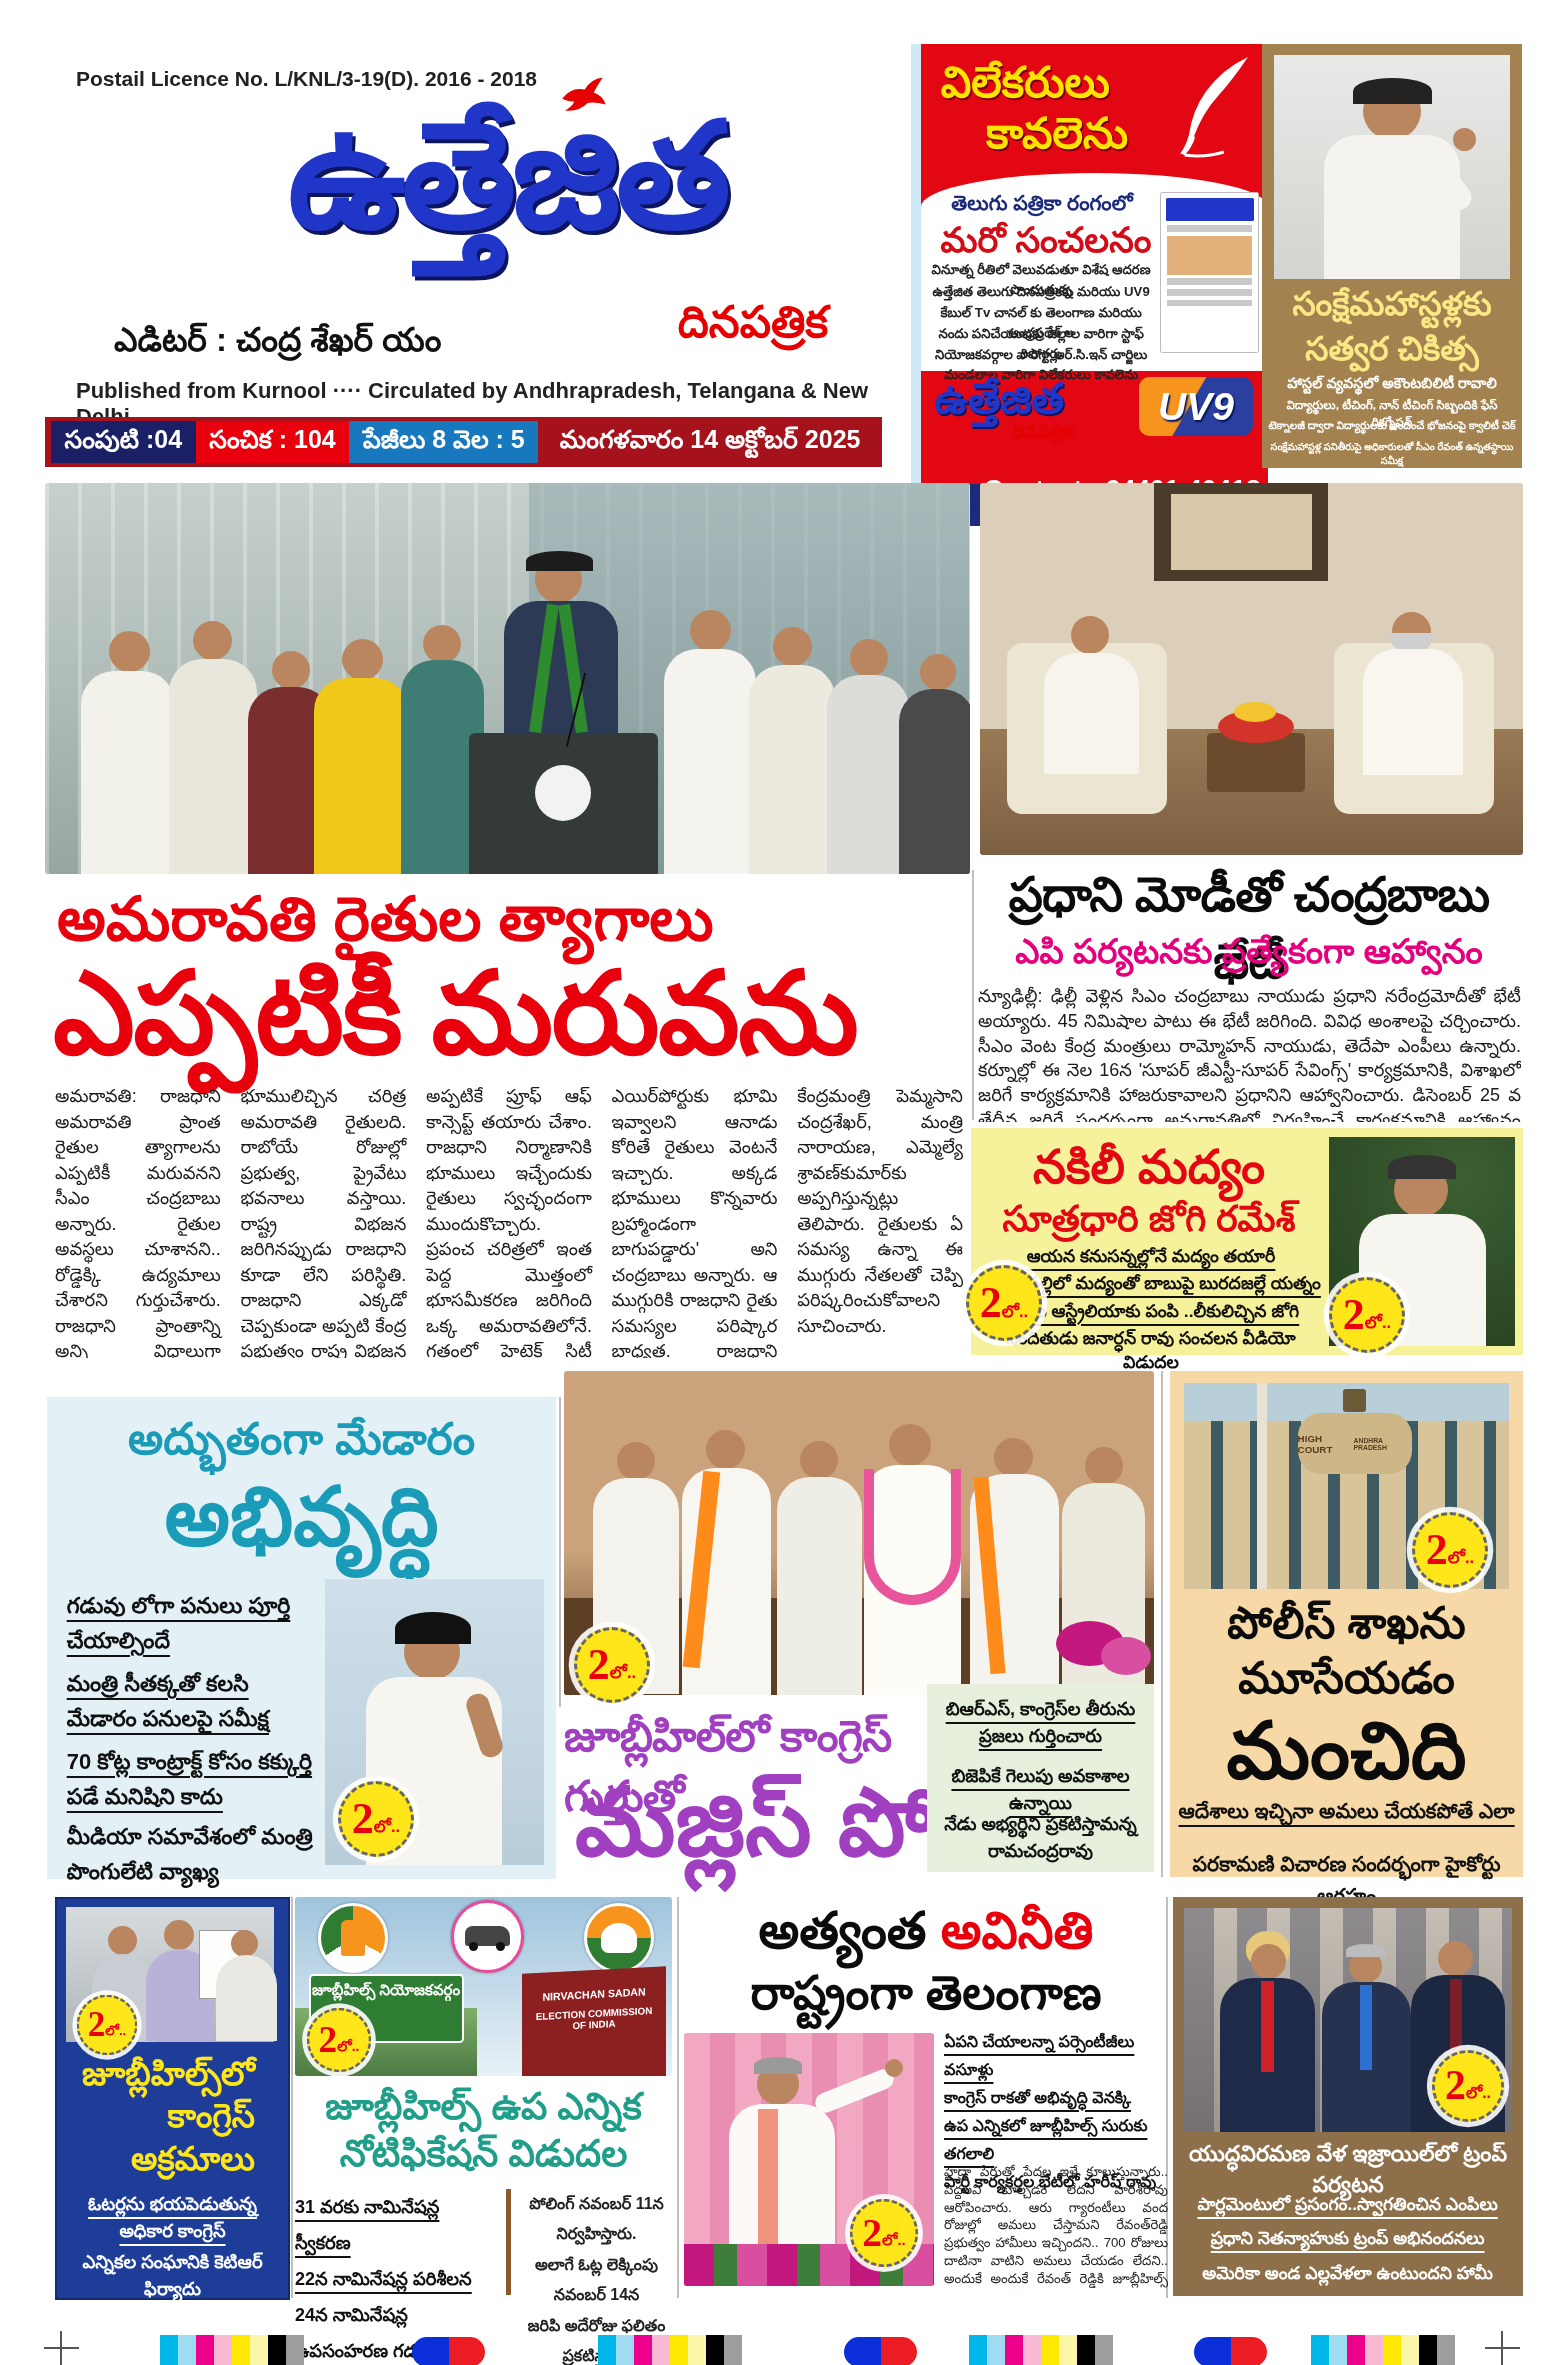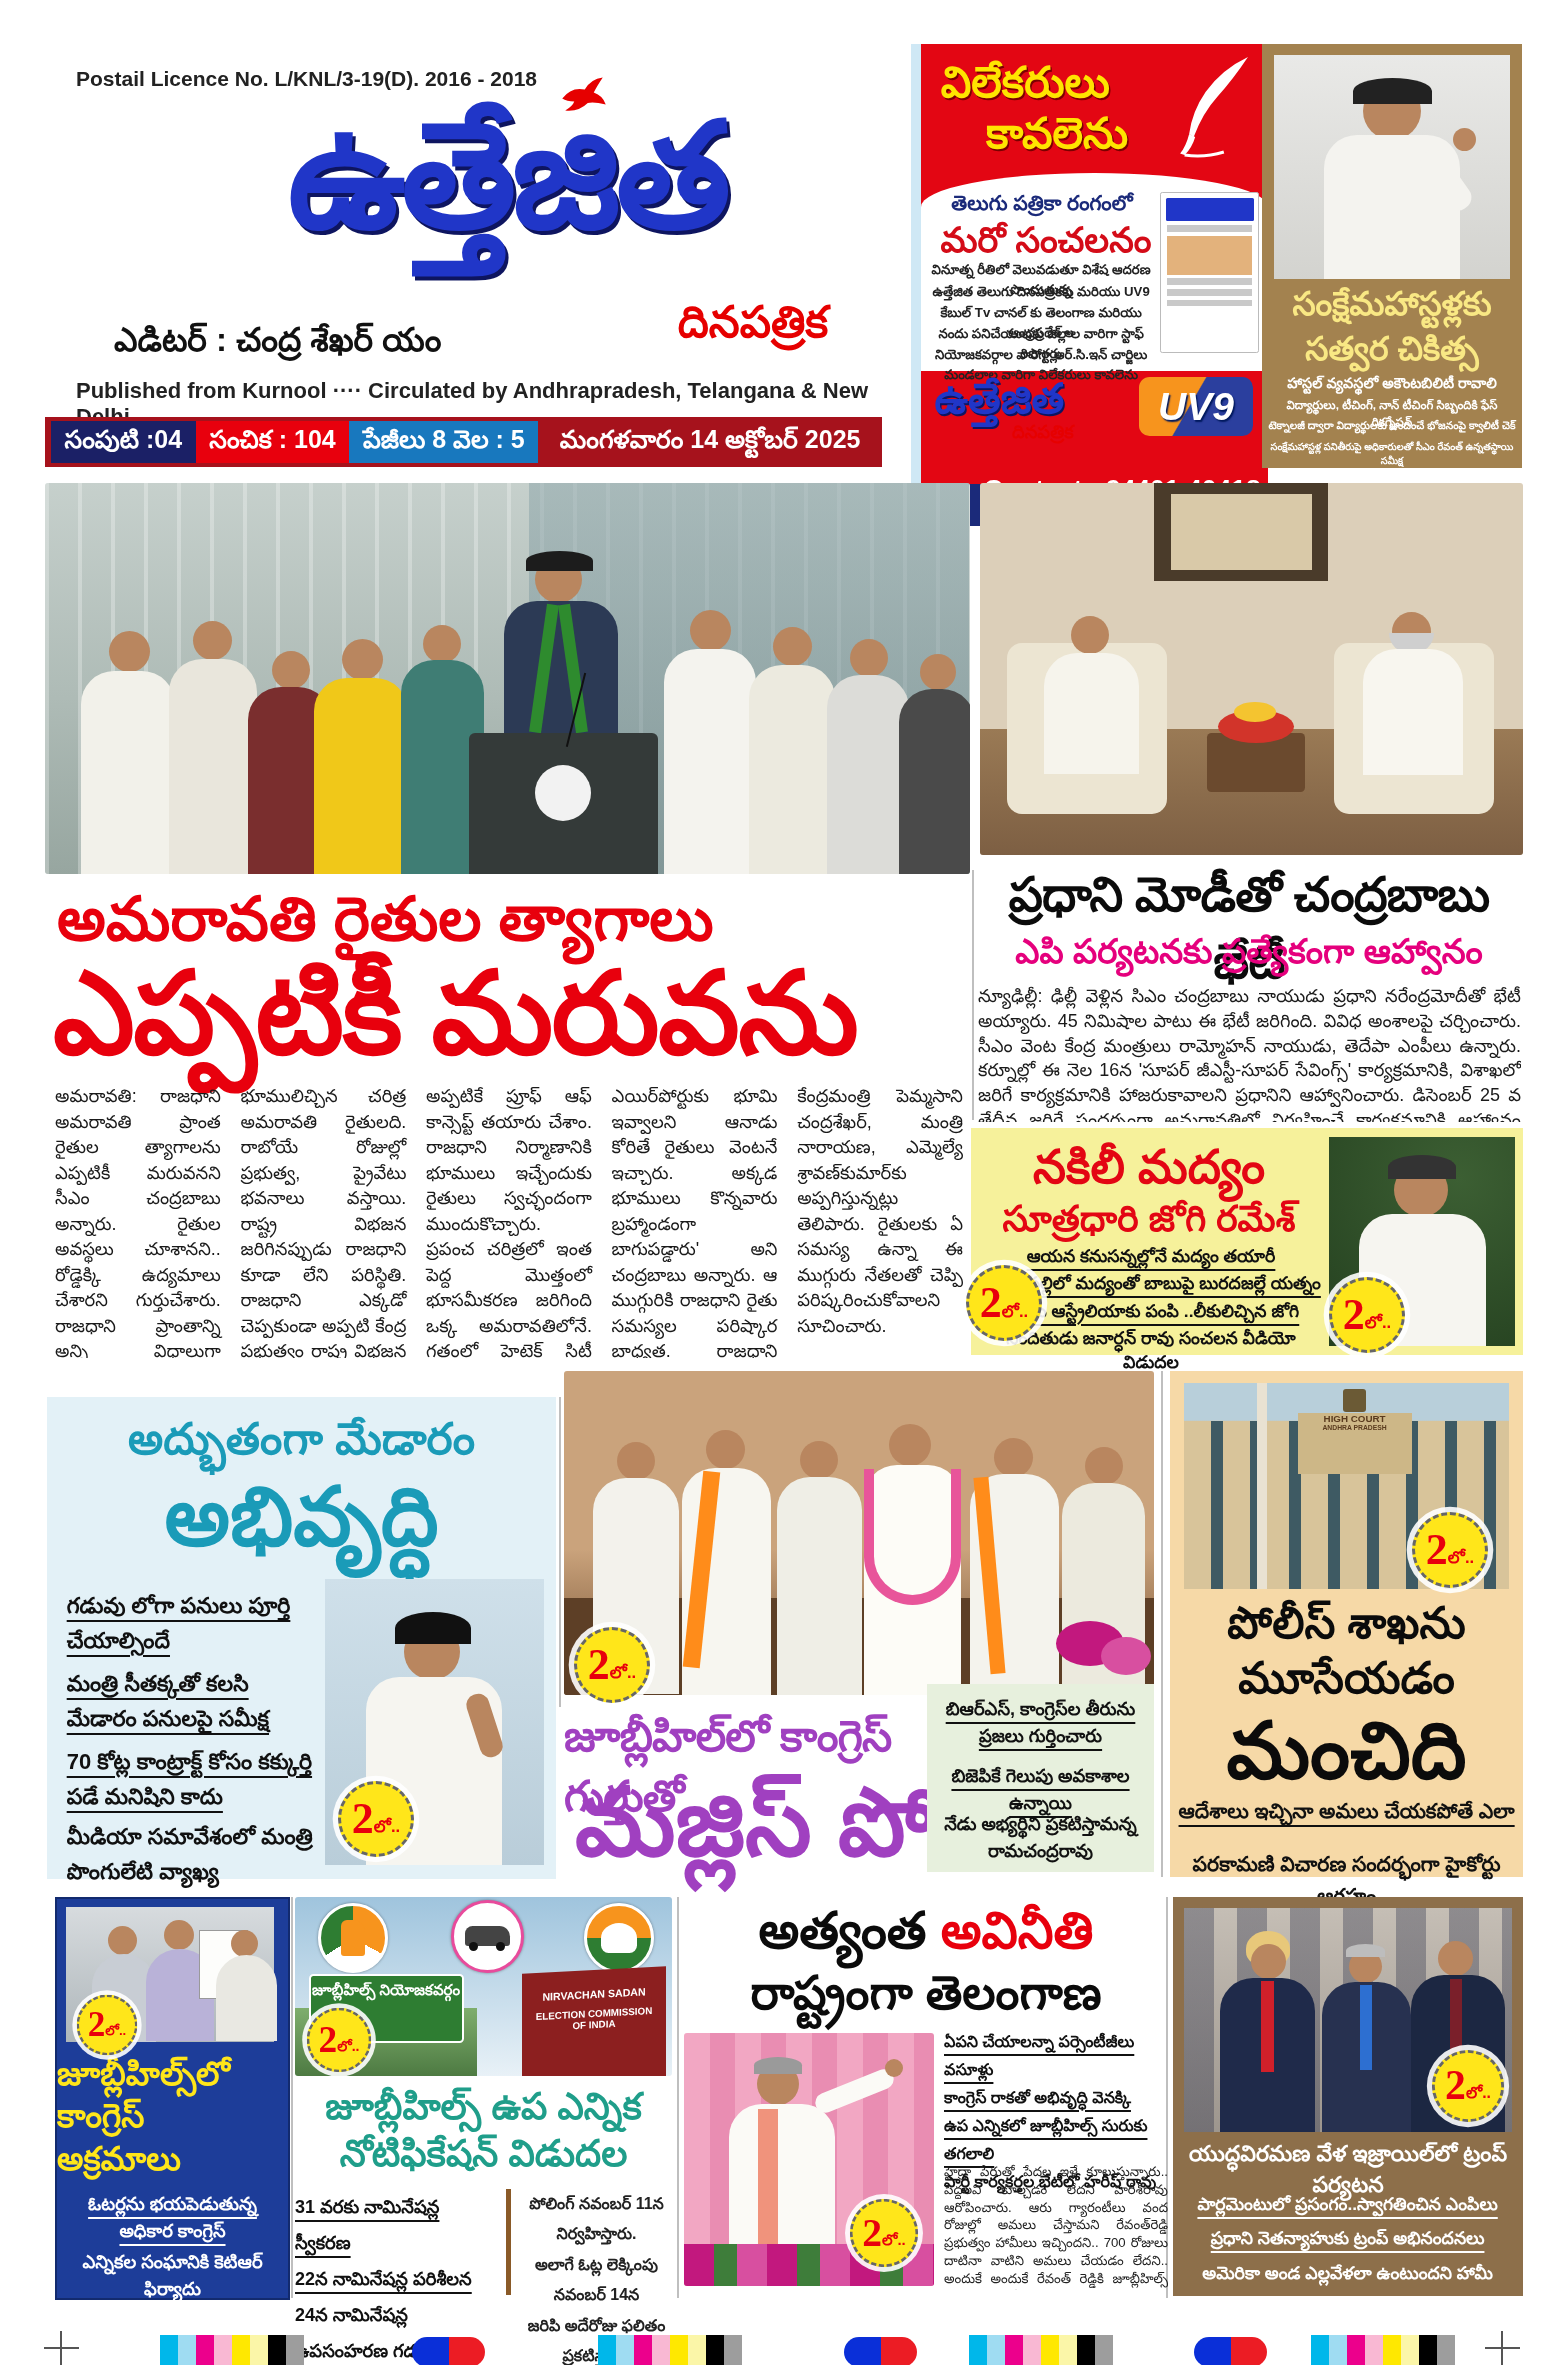--- a/index.html
+++ b/index.html
@@ -91,21 +91,21 @@
   
   #pbox{left:1170px;top:1371px;width:353px;height:506px;background:#f6d9a7;}
   #pbox .photo{position:absolute;left:13.6px;top:12px;width:325px;height:206px;background:linear-gradient(180deg,#b8cfda 18%,#d8c49a 19%,#c9b183 100%);}
   #pbox .t1{position:absolute;left:0;top:227px;width:353px;text-align:center;font-size:44px;font-weight:bold;color:#0b0b0b;}
   #pbox .t2{position:absolute;left:0;top:282px;width:353px;text-align:center;font-size:44px;font-weight:bold;color:#0b0b0b;}
   #pbox .t3{position:absolute;left:0;top:334px;width:353px;text-align:center;font-size:79px;font-weight:bold;color:#0b0b0b;}
   #pbox .b{position:absolute;left:7.6px;width:338px;text-align:center;font-size:20.4px;font-weight:bold;color:#111;line-height:1.55;}
   
   #kbox{left:55px;top:1897px;width:231px;height:399px;background:#1d3d99;border:2.3px solid #122a6e;}
   #kbox .photo{position:absolute;left:9px;top:7.6px;width:208px;height:135px;background:linear-gradient(180deg,#d7dbde,#aeb6ba);}
-  #kbox .t{position:absolute;left:0;width:198px;text-align:left;font-size:33px;font-weight:bold;color:#ffe61a;}
+  #kbox .t{position:absolute;left:0;width:198px;text-align:right;font-size:33px;font-weight:bold;color:#ffe61a;}
   #kbox .b{position:absolute;left:6px;width:219px;text-align:center;font-size:18px;font-weight:bold;color:#fff;line-height:1.5;}
   
   #nphoto{left:295px;top:1897px;width:377px;height:179px;background:linear-gradient(180deg,#9fc4dd,#e8f1f7);}
   #notifH1{left:295px;top:2086px;width:377px;text-align:center;font-size:37px;font-weight:bold;color:#1f9e8a;}
   #notifH2{left:295px;top:2133px;width:377px;text-align:center;font-size:37px;font-weight:bold;color:#1f9e8a;}
   #notifL{left:295px;top:2189px;width:203px;font-size:18px;font-weight:bold;color:#111;line-height:2.0;}
   #notifDiv{left:506px;top:2189px;width:4.5px;height:106px;background:#8a5a28;}
   #notifR{left:521px;top:2189px;width:151px;font-size:16px;font-weight:bold;color:#222;line-height:1.9;text-align:center;}
   
   #corrH1{left:684px;top:1901px;width:484px;text-align:center;font-size:51px;font-weight:bold;color:#0b0b0b;}
@@ -330,21 +330,21 @@
 
   <div class="abs" id="gbox">
     <div class="b u" style="top:12px">బిఆర్ఎస్, కాంగ్రెస్‌ల తీరును ప్రజలు గుర్తించారు</div>
     <div class="b u" style="top:79px">బిజెపికే గెలుపు అవకాశాల ఉన్నాయి</div>
     <div class="b" style="top:127px">నేడు అభ్యర్థిని ప్రకటిస్తామన్న రామచంద్రరావు</div>
   </div>
 
   <div class="abs" id="pbox">
     <div class="photo">
       <div class="abs" style="left:0;top:38px;width:325px;height:168px;background:repeating-linear-gradient(90deg,transparent 0 27px,#3e5a63 27px 39px),#d8c49a;"></div>
-      <div class="abs" style="left:114px;top:30px;width:114px;height:61px;background:#cdb787;display:flex;flex-direction:column;align-items:center;justify-content:flex-start;">
+      <div class="abs" style="left:114px;top:30px;width:114px;height:61px;background:#cdb787;display:flex;flex-direction:row;align-items:center;justify-content:space-between;border-radius:23px;">
         <span style="font-size:9.8px;font-weight:bold;color:#5a3b1e;">HIGH COURT</span>
         <span style="font-size:6.8px;font-weight:bold;color:#5a3b1e;">ANDHRA PRADESH</span>
       </div>
       <div class="abs" style="left:159px;top:6px;width:23px;height:23px;background:#6b5a35;border-radius:3px;"></div>
       <div class="abs" style="left:73px;top:0;width:10.6px;height:206px;background:#e9e2d2;"></div>
     </div>
     <div class="badge2" style="left:242px;top:141px;">
       <span class="n">2</span>
         <span class="s">లో..</span>
     </div>

